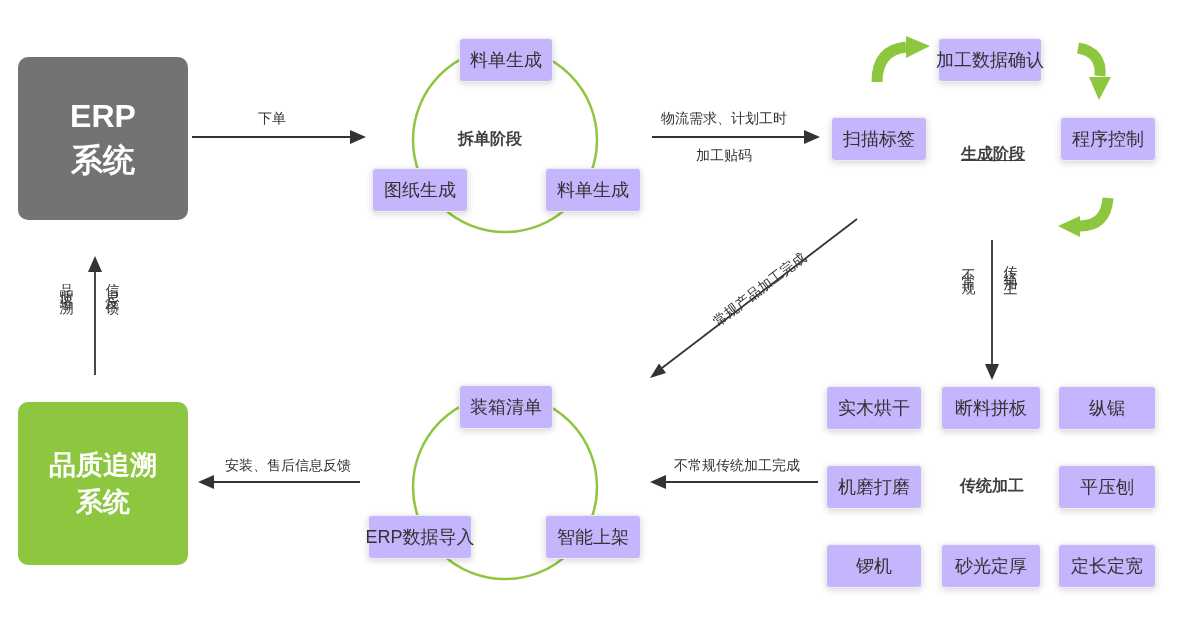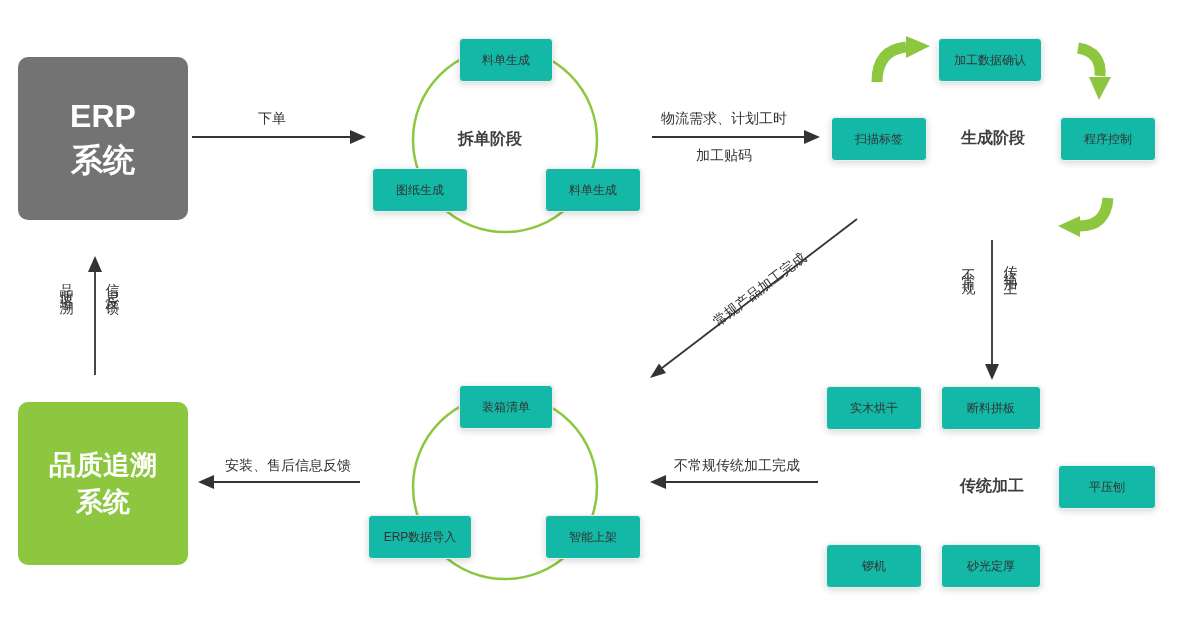--- a/index.html
+++ b/index.html
@@ -8,23 +8,23 @@
     font-family:"Liberation Sans","DejaVu Sans",sans-serif;color:#333;
   }
   #wires{position:absolute;left:0;top:0;width:1200px;height:620px;}
   .sys{
     position:absolute;width:170px;height:163px;border-radius:10px;color:#fff;font-weight:bold;
     display:flex;flex-direction:column;align-items:center;justify-content:center;text-align:center;line-height:1.35;
   }
   .sys-erp{background:#737373;font-size:32px;}
   .sys-quality{background:#8dc63f;font-size:27px;}
   .node{
-    position:absolute;background:#14b8a6;border:1px solid #ededed;border-radius:4px;
+    position:absolute;background:#c4b5fd;border:1px solid #ededed;border-radius:4px;
     box-shadow:0 2px 7px rgba(0,0,0,0.16);display:flex;align-items:center;justify-content:center;
-    font-size:12px;color:#333;white-space:nowrap;
+    font-size:18px;color:#333;white-space:nowrap;
   }
   .stage-title{position:absolute;font-size:16px;font-weight:bold;color:#3f3f3f;text-align:center;width:120px;}
   .lbl{position:absolute;font-size:14px;color:#333;text-align:center;}
   .vtext{
     position:absolute;writing-mode:vertical-rl;text-orientation:upright;
     font-size:14px;color:#333;letter-spacing:6px;
   }
   .rot{transform:rotate(-37deg);transform-origin:center center;}
 </style>
 </head>
@@ -93,35 +93,38 @@
   <div class="sys sys-quality" style="left:18px;top:402px;">
     <span>品质追溯</span>
     <span>系统</span>
   </div>
 
   <div class="stage-title" style="left:430px;top:129px;">拆单阶段</div>
   <div class="node" style="left:459px;top:38px;width:92px;height:42px;">料单生成</div>
   <div class="node" style="left:372px;top:168px;width:94px;height:42px;">图纸生成</div>
   <div class="node" style="left:545px;top:168px;width:94px;height:42px;">料单生成</div>
 
-  <div class="stage-title" style="left:933px;top:128px;">生成阶段</div>
+  <div class="stage-title" style="left:933px;top:144px;text-decoration:underline;">生成阶段</div>
   <div class="node" style="left:938px;top:38px;width:102px;height:42px;">加工数据确认</div>
   <div class="node" style="left:831px;top:117px;width:94px;height:42px;">扫描标签</div>
   <div class="node" style="left:1060px;top:117px;width:94px;height:42px;text-align:center;">程序控制</div>
 
   <div class="node" style="left:459px;top:385px;width:92px;height:42px;">装箱清单</div>
   <div class="node" style="left:368px;top:515px;width:102px;height:42px;">ERP数据导入</div>
   <div class="node" style="left:545px;top:515px;width:94px;height:42px;">智能上架</div>
 
   <div class="stage-title" style="left:932px;top:476px;">传统加工</div>
   <div class="node" style="left:826px;top:386px;width:94px;height:42px;">实木烘干</div>
   <div class="node" style="left:941px;top:386px;width:98px;height:42px;">断料拼板</div>
+  <div class="node" style="left:1058px;top:386px;width:96px;height:42px;">纵锯</div>
+  <div class="node" style="left:826px;top:465px;width:94px;height:42px;">机磨打磨</div>
   <div class="node" style="left:1058px;top:465px;width:96px;height:42px;">平压刨</div>
   <div class="node" style="left:826px;top:544px;width:94px;height:42px;">锣机</div>
   <div class="node" style="left:941px;top:544px;width:98px;height:42px;">砂光定厚</div>
+  <div class="node" style="left:1058px;top:544px;width:96px;height:42px;">定长定宽</div>
 
   <div class="lbl" style="left:222px;top:110px;width:100px;">下单</div>
   <div class="lbl" style="left:644px;top:110px;width:160px;">物流需求、计划工时</div>
   <div class="lbl" style="left:644px;top:147px;width:160px;">加工贴码</div>
   <div class="lbl rot" style="left:690px;top:281px;width:140px;">常规产品加工完成</div>
   <div class="lbl" style="left:657px;top:457px;width:160px;">不常规传统加工完成</div>
   <div class="lbl" style="left:198px;top:457px;width:180px;">安装、售后信息反馈</div>
 
   <div class="vtext" style="left:58px;top:272px;">品质追溯</div>
   <div class="vtext" style="left:104px;top:272px;">信息反馈</div>

